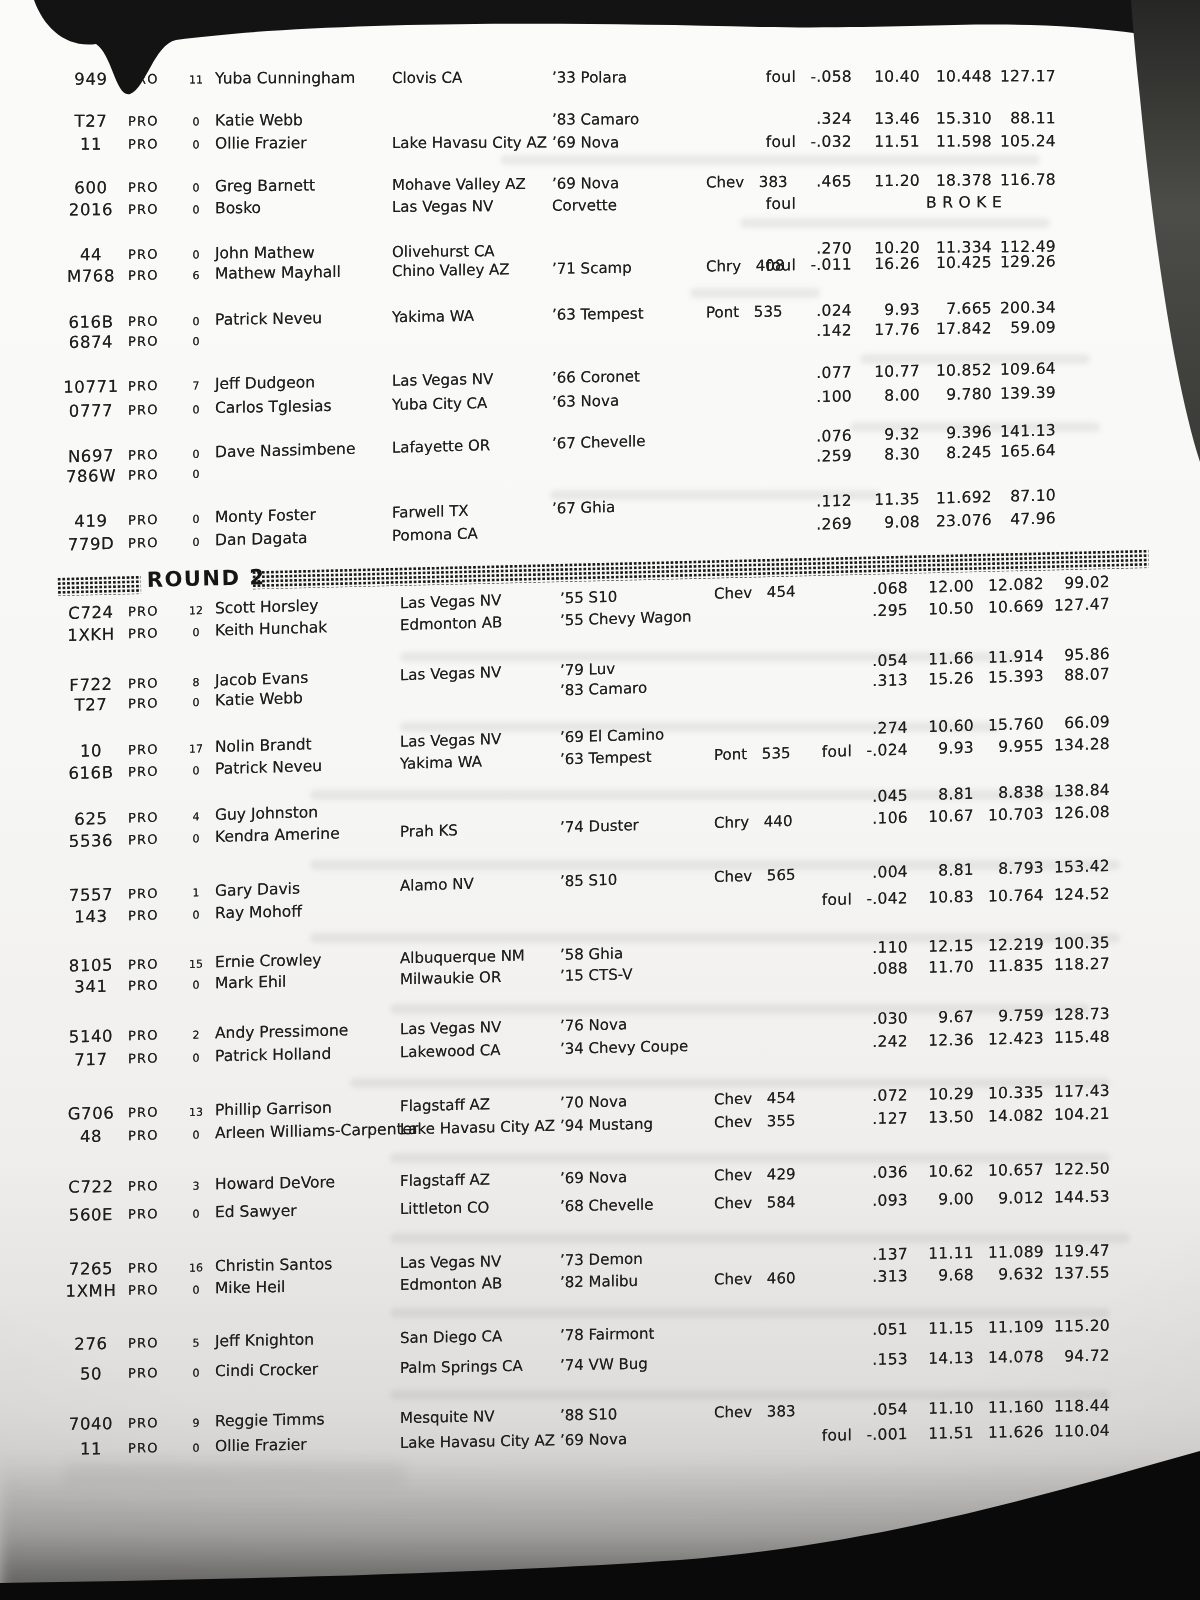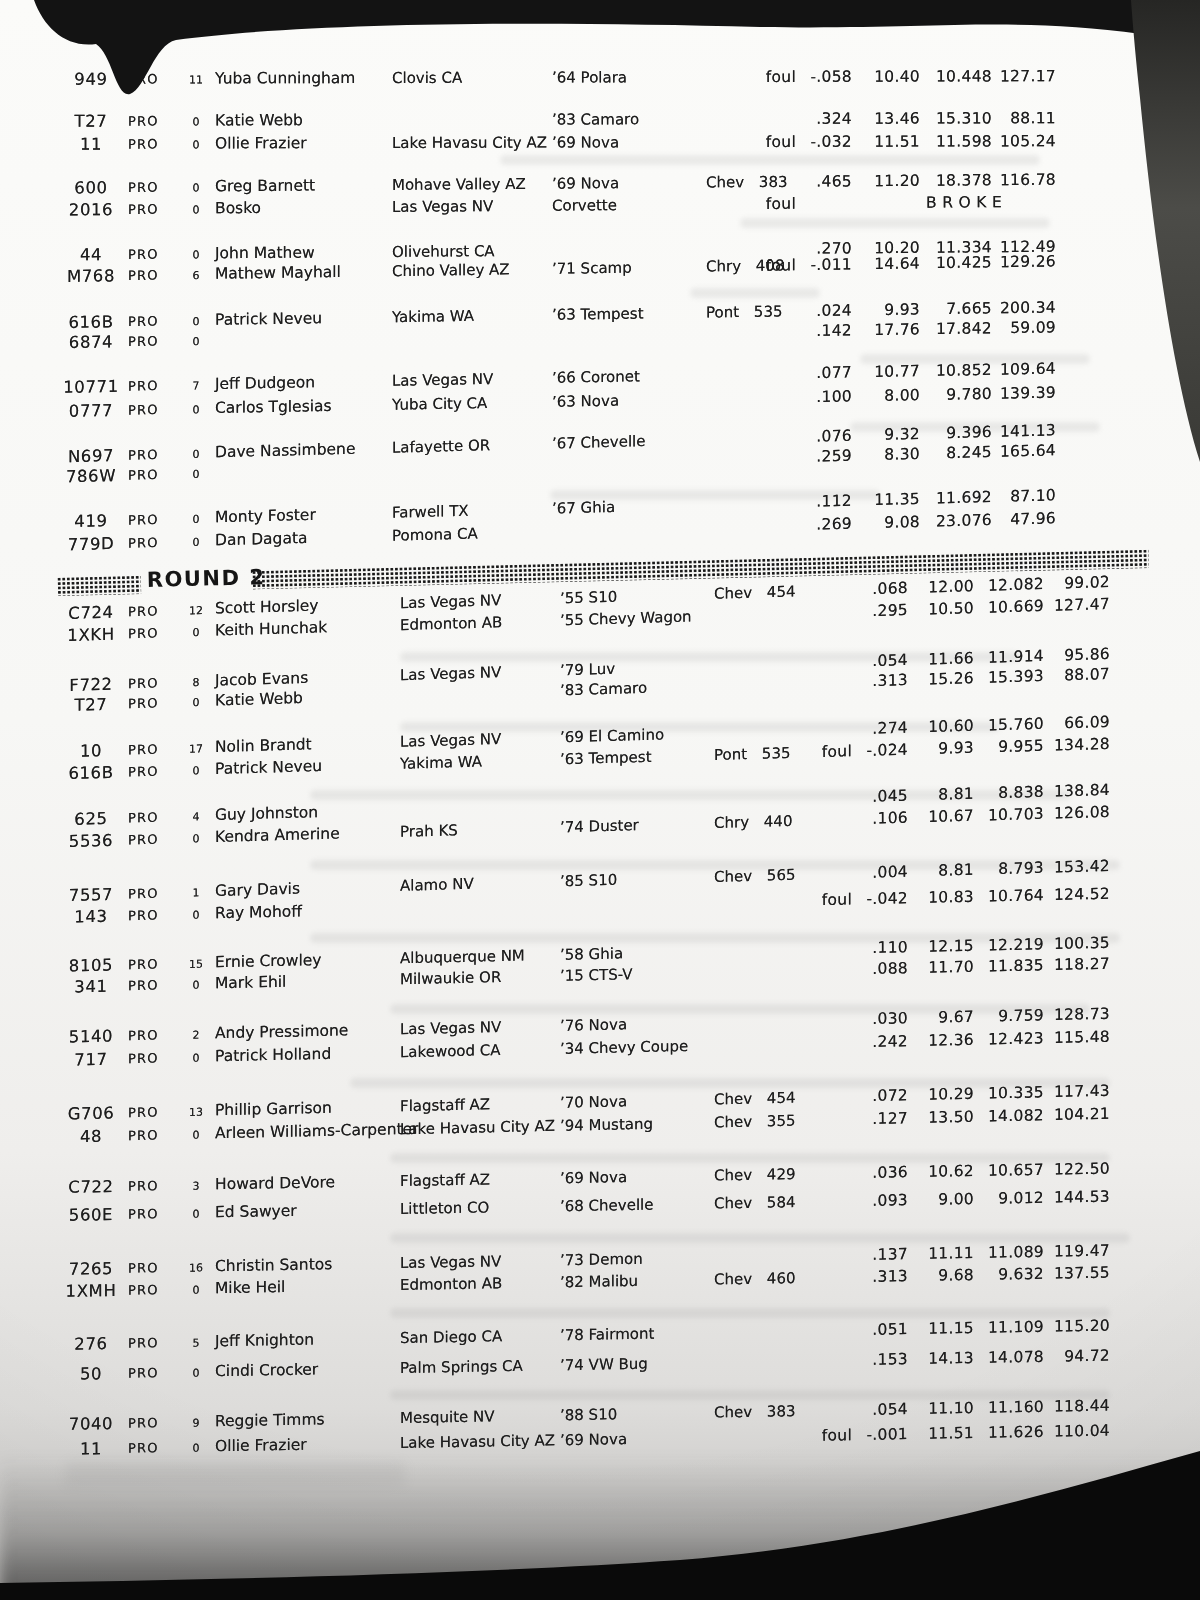--- a/index.html
+++ b/index.html
@@ -89,21 +89,21 @@
   <div class="ghost big" style="left:65px;top:1462px;width:340px;"></div>
 </div>
 
 <div id="content">
     <div class="row r1" style="top: 70px; transform: skewY(-0.15deg);">
     <span data-f="car">949</span>
     <span data-f="cls">PRO</span>
     <span data-f="pts">11</span>
     <span data-f="name">Yuba Cunningham</span>
     <span data-f="city">Clovis CA</span>
-    <span data-f="vehicle">’64 Polara</span>
+    <span data-f="vehicle">’33 Polara</span>
     <span data-f="engine"></span>
     <span data-f="foul">foul</span>
     <span data-f="rt">-.058</span>
     <span data-f="et1">10.40</span>
     <span data-f="et2">10.448</span>
     <span data-f="mph">127.17</span>
   </div>
     <div class="row r1" style="top: 112px; transform: skewY(-0.15deg);">
     <span data-f="car">T27</span>
     <span data-f="cls">PRO</span>
@@ -177,21 +177,21 @@
     <div class="row r1" style="top: 268px; transform: skewY(-0.85deg);">
     <span data-f="car">M768</span>
     <span data-f="cls">PRO</span>
     <span data-f="pts">6</span>
     <span data-f="name">Mathew Mayhall</span>
     <span data-f="city">Chino Valley AZ</span>
     <span data-f="vehicle">’71 Scamp</span>
     <span data-f="engine">Chry 408</span>
     <span data-f="foul">foul</span>
     <span data-f="rt">-.011</span>
-    <span data-f="et1">14.64</span>
+    <span data-f="et1">16.26</span>
     <span data-f="et2">10.425</span>
     <span data-f="mph">129.26</span>
   </div>
     <div class="row r1" style="top: 314px; transform: skewY(-0.85deg);">
     <span data-f="car">616B</span>
     <span data-f="cls">PRO</span>
     <span data-f="pts">0</span>
     <span data-f="name">Patrick Neveu</span>
     <span data-f="city">Yakima WA</span>
     <span data-f="vehicle">’63 Tempest</span>

